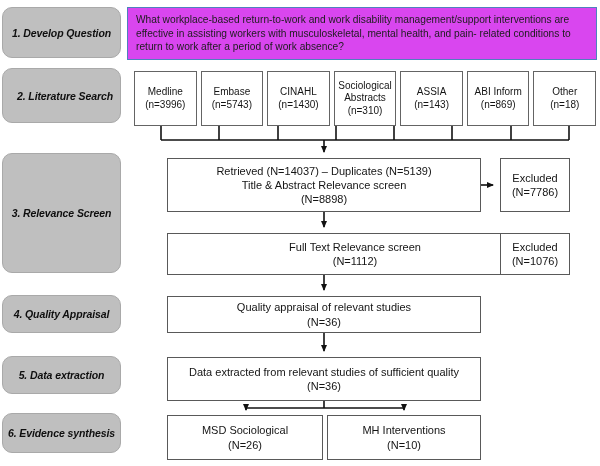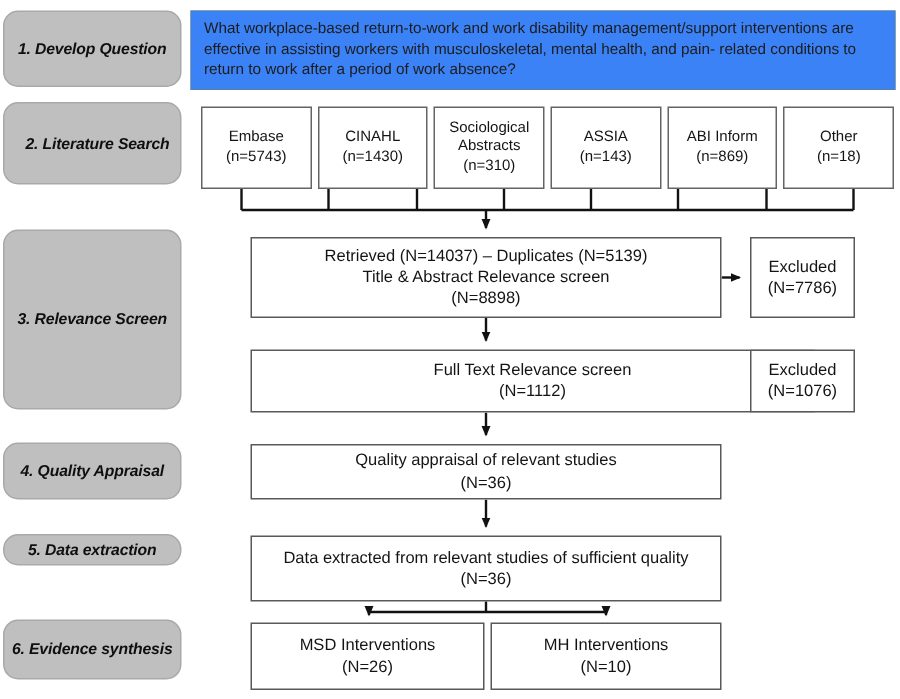--- a/index.html
+++ b/index.html
@@ -15,21 +15,21 @@
     font-style:italic; font-weight:bold; font-size:10.5px; letter-spacing:-0.1px;
     color:#0f0f0f; padding:0 3px;
   }
   .box {
     position:absolute; z-index:2; background:#fff;
     border:1.6px solid #595959;
     display:flex; flex-direction:column; align-items:center; justify-content:center;
     text-align:center; font-size:11px; line-height:1.3; color:#141414;
   }
   .qbox {
-    position:absolute; z-index:2; background:#3b82f6;
+    position:absolute; z-index:2; background:#d946ef;
     border:1.6px solid #4f81bd;
     display:flex; align-items:center;
     font-size:10.2px; line-height:1.35; color:#1c1c1c;
     padding:2px 8px; text-align:left;
   }
   .dbrow {
     position:absolute; left:134px; top:71px; width:462px; height:55px;
     display:flex; gap:4px; z-index:2;
   }
   .dbbox {
@@ -78,28 +78,32 @@
       <line x1="246" y1="408" x2="404" y2="408"></line>
       <line x1="246" y1="408" x2="246" y2="410" marker-end="url(#arrow)"></line>
       <line x1="404" y1="408" x2="404" y2="410" marker-end="url(#arrow)"></line>
     </g>
   </svg>
 
   <div class="step" style="top:7px;height:51px;">1. Develop Question</div>
   <div class="step" style="top:68px;height:55px;padding-left:10px;">2. Literature Search</div>
   <div class="step" style="top:153px;height:120px;">3. Relevance Screen</div>
   <div class="step" style="top:295px;height:38px;">4. Quality Appraisal</div>
-  <div class="step" style="top:356px;height:21px;">5. Data extraction</div>
+  <div class="step" style="top:356px;height:38px;">5. Data extraction</div>
   <div class="step" style="top:413px;height:40px;">6. Evidence synthesis</div>
 
   <div class="qbox" style="left:127px;top:7px;width:470px;height:53px;">
     <span>What workplace-based return-to-work and work disability management/support interventions are effective in assisting workers with musculoskeletal, mental health, and pain- related conditions to return to work after a period of work absence?</span>
   </div>
 
   <div class="dbrow">
+    <div class="dbbox">
+      <span>Medline</span>
+      <span>(n=3996)</span>
+    </div>
     <div class="dbbox">
       <span>Embase</span>
       <span>(n=5743)</span>
     </div>
     <div class="dbbox">
       <span>CINAHL</span>
       <span>(n=1430)</span>
     </div>
     <div class="dbbox">
       <span>Sociological Abstracts</span>
@@ -144,21 +148,21 @@
     <span>Quality appraisal of relevant studies</span>
     <span>(N=36)</span>
   </div>
 
   <div class="box" style="left:167px;top:357px;width:314px;height:44px;">
     <span>Data extracted from relevant studies of sufficient quality</span>
     <span>(N=36)</span>
   </div>
 
   <div class="box" style="left:167px;top:415px;width:156px;height:45px;">
-    <span>MSD Interventions</span>
+    <span>MSD Sociological</span>
     <span>(N=26)</span>
   </div>
   <div class="box" style="left:327px;top:415px;width:154px;height:45px;">
     <span>MH Interventions</span>
     <span>(N=10)</span>
   </div>
 
 </div>
 
 </body></html>

